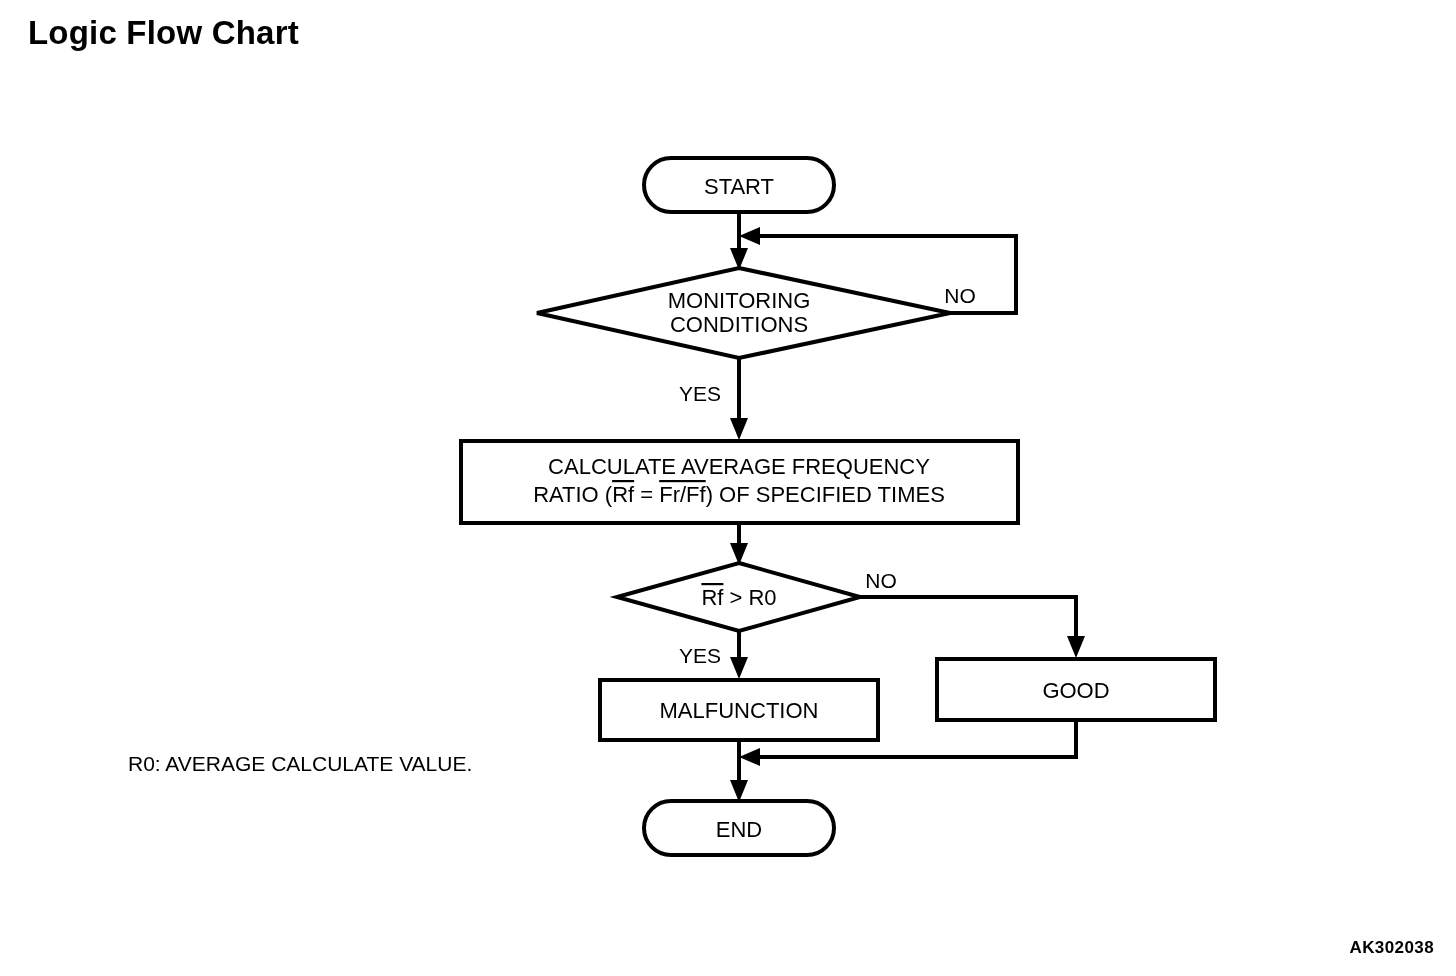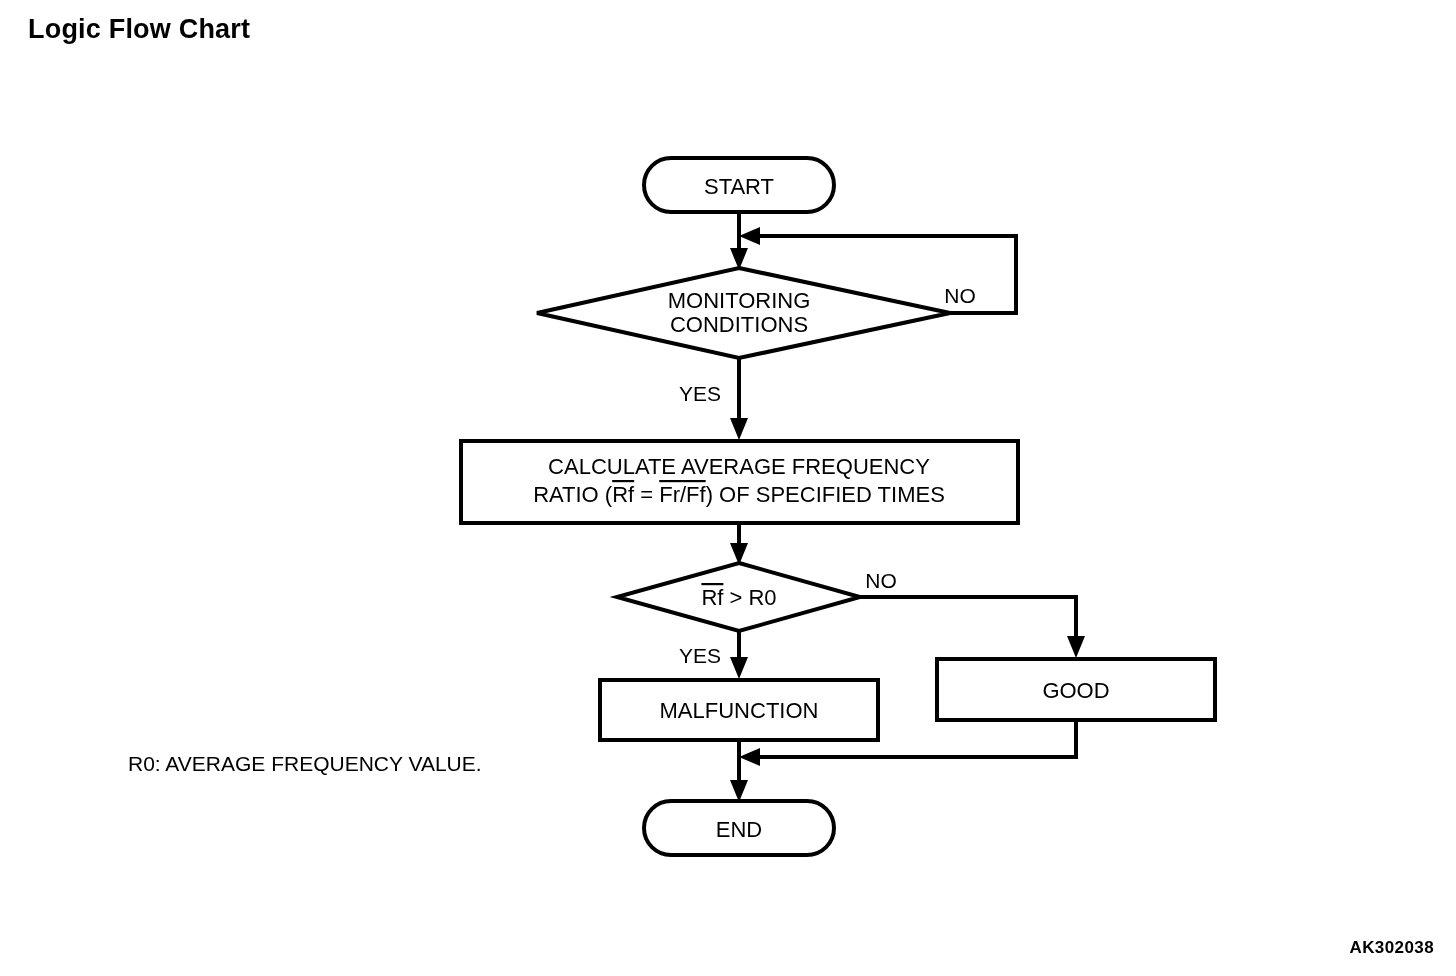--- a/index.html
+++ b/index.html
@@ -20,21 +20,21 @@
     position: absolute;
     left: 0;
     top: 0;
     width: 1456px;
     height: 976px;
   }
   .page-title {
     position: absolute;
     left: 28px;
     top: 14px;
-    font-size: 27px;
+    font-size: 33px;
     font-weight: bold;
     letter-spacing: 0.2px;
     white-space: nowrap;
   }
   .figure-id {
     position: absolute;
     right: 22px;
     bottom: 18px;
     font-size: 17px;
     font-weight: bold;
@@ -179,17 +179,17 @@
       <polygon class="arrowhead" points="739,802 730,780 748,780"></polygon>
     </g>
 
     <g>
       <rect class="shape" x="644" y="801" width="190" height="54" rx="27" ry="27"></rect>
       <text class="node-label" x="739" y="837">END</text>
     </g>
 
   </svg>
 
-  <div class="legend-note">R0: AVERAGE FREQUENCY VALUE.</div>
+  <div class="legend-note">R0: AVERAGE CALCULATE VALUE.</div>
 
   <div class="figure-id">AK302038</div>
 
 </div>
 
 </body></html>

